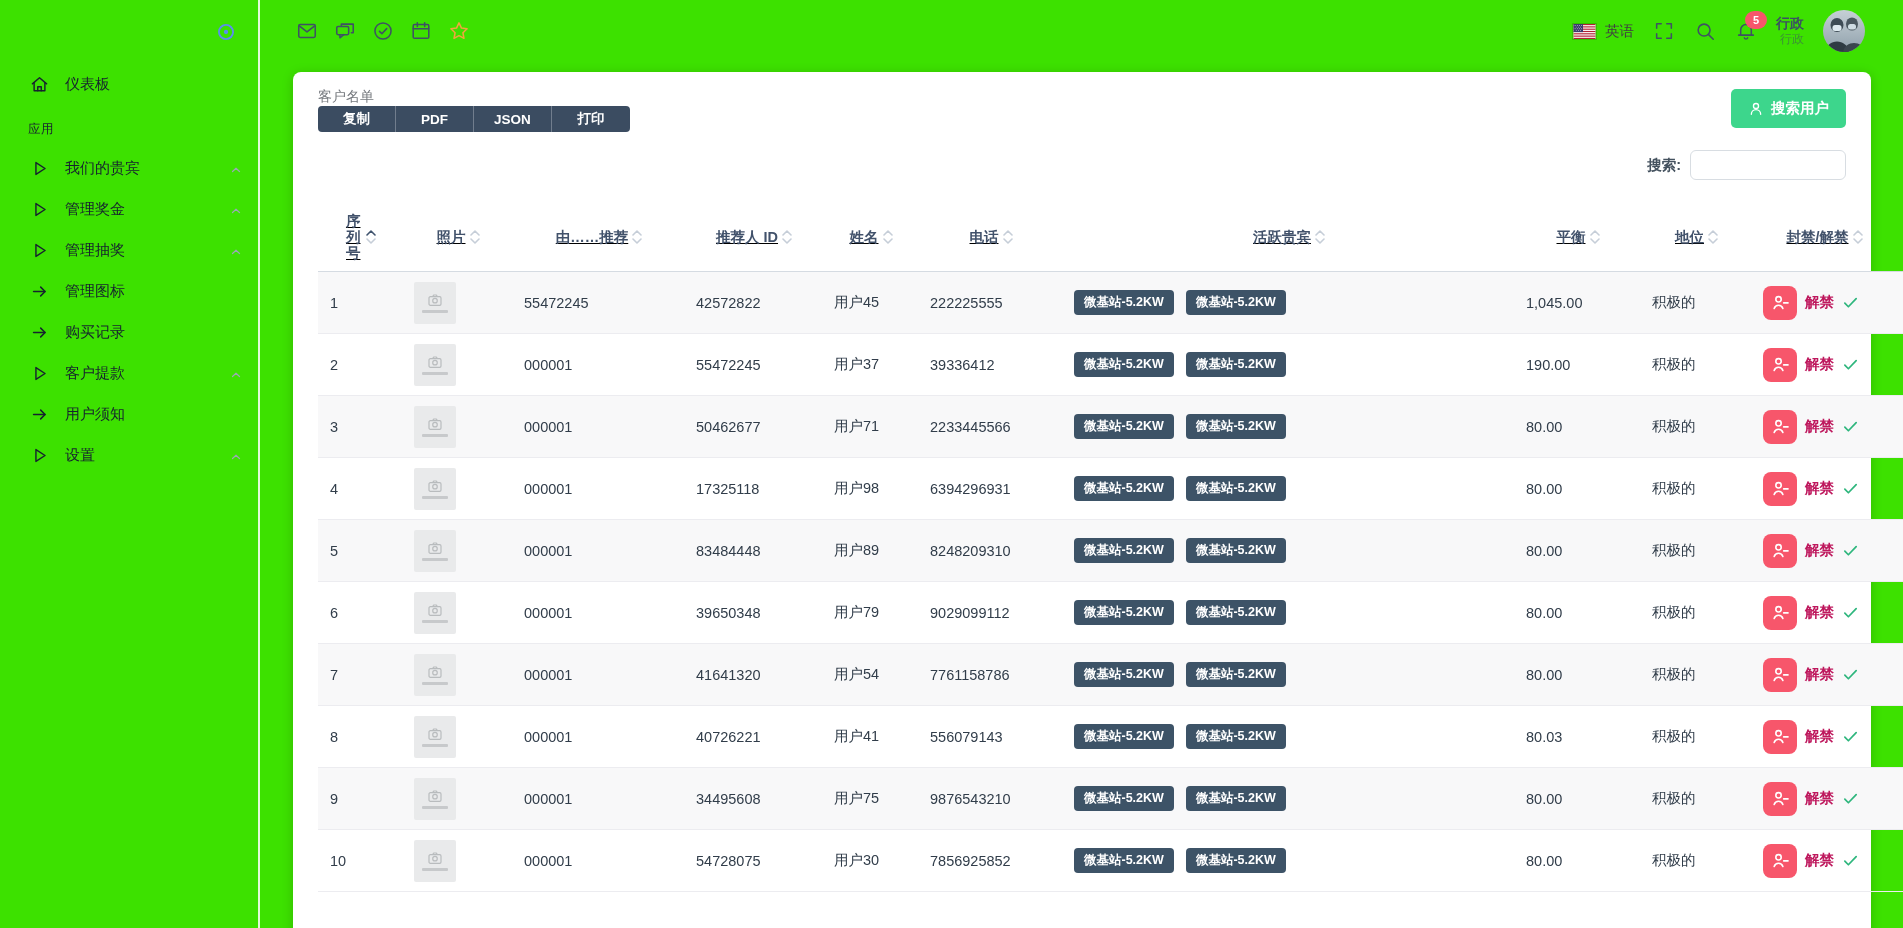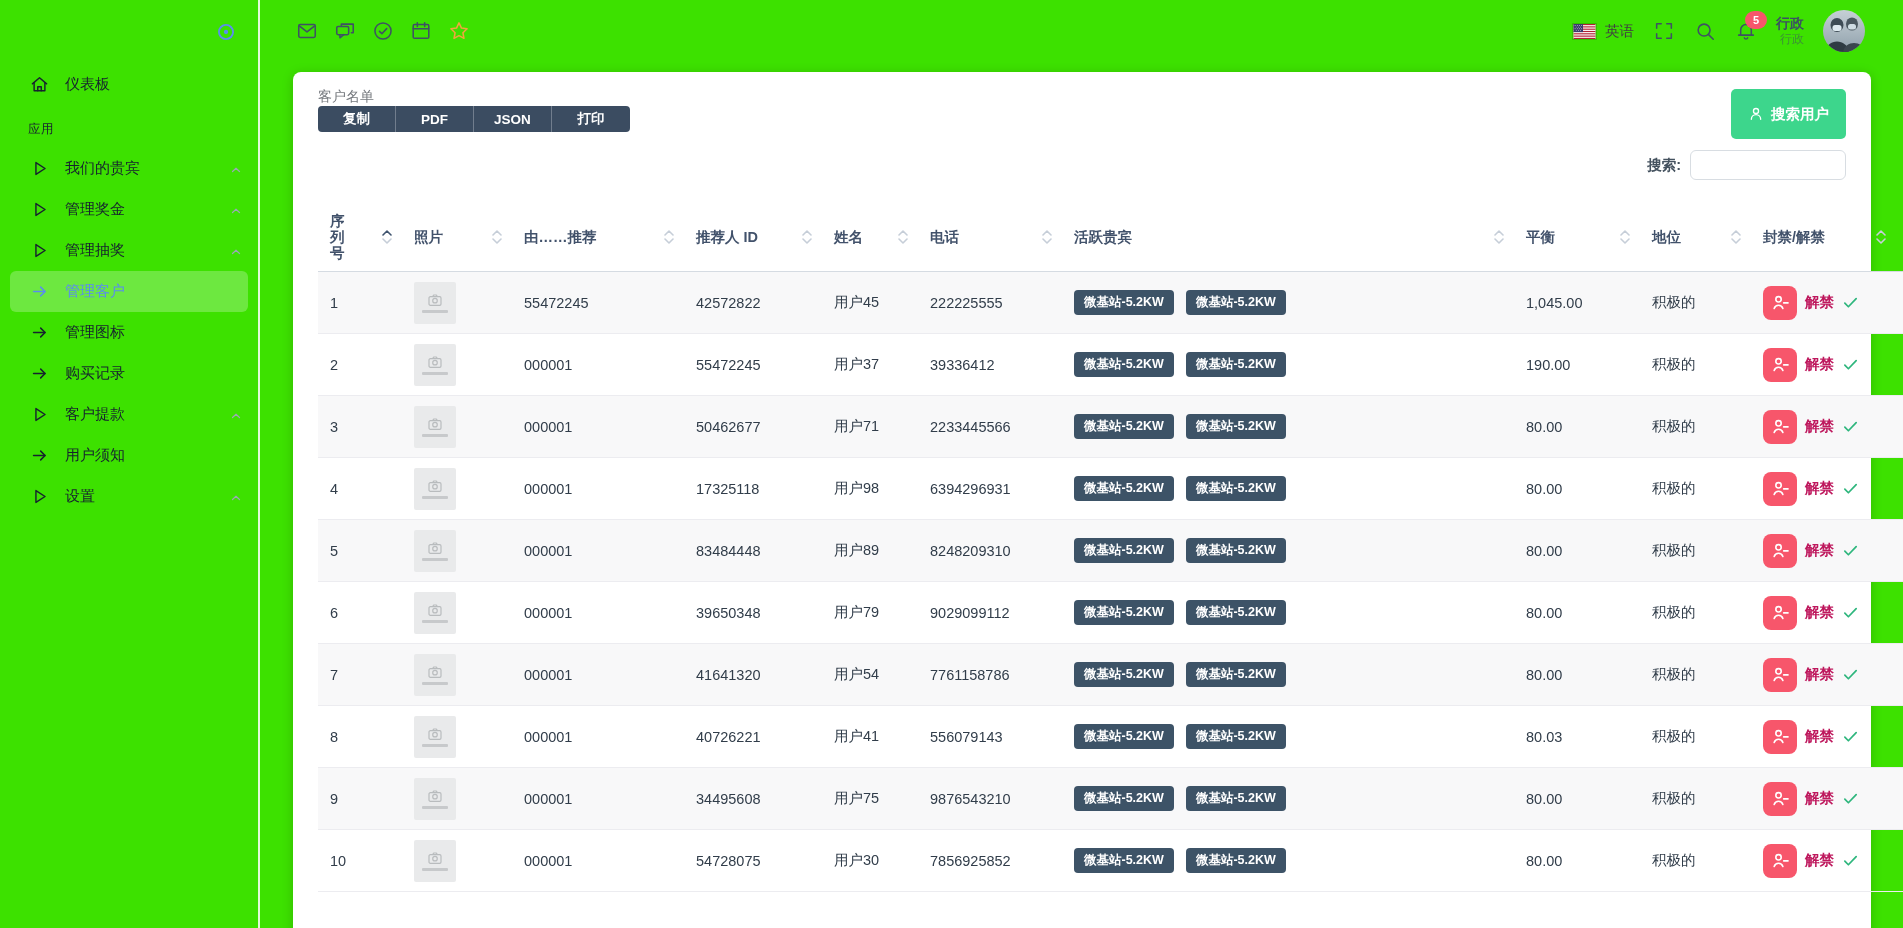--- a/index.html
+++ b/index.html
@@ -58,21 +58,21 @@
   .avatar svg{display:block;}
 
   
   .content{
     position:absolute;left:293px;top:72px;width:1578px;height:1150px;
     background:#fff;border-radius:8px;box-shadow:0 2px 12px rgba(0,0,0,.18);
     padding:14px 25px 20px 25px;box-sizing:border-box;
   }
   .page-title{font-size:14px;color:#75797E;font-weight:400;margin:2px 8px 0 0;}
   .btn-search-user{
-    position:absolute;top:17px;right:25px;height:50px;padding:0 17px;border-radius:5px;
+    position:absolute;top:17px;right:25px;height:39px;padding:0 17px;border-radius:5px;
     background:#3DD68C;color:#fff;font-size:14.5px;font-weight:bold;
     display:flex;align-items:center;gap:7px;
   }
   .btn-search-user svg{width:16px;height:16px;}
   .export-group{display:inline-flex;}
   .export-btn{
     background:#3B4C61;color:#fff;font-size:13.5px;font-weight:600;
     width:78px;height:26px;display:flex;align-items:center;justify-content:center;
     border-right:1px solid rgba(255,255,255,.28);
   }
@@ -82,21 +82,21 @@
   .search-label{font-size:14.5px;font-weight:600;color:#45525F;}
   .search-input{
     width:156px;height:30px;border:1px solid #D8DDE2;border-radius:6px;
     box-sizing:border-box;padding:0 8px;font-size:14px;color:#333;outline:none;
   }
 
   
   table.dt{width:100%;border-collapse:collapse;table-layout:fixed;margin-top:23px;}
   th{height:68px;vertical-align:middle;padding:0 10px 0 12px;text-align:left;
      border-bottom:1px solid #D5DBE2;cursor:pointer;}
-  .th-inner{display:flex;align-items:center;justify-content:space-between;}
+  .th-inner{display:flex;align-items:center;justify-content:center;text-decoration:underline;}
   .th-label{font-size:14.5px;font-weight:bold;color:#42526B;line-height:16px;white-space:nowrap;}
   .sort{display:flex;flex-direction:column;gap:2px;flex:0 0 10px;margin-left:4px;}
   .sort svg{width:10px;height:6px;color:#C6CED8;display:block;}
   .sorted-asc .sort svg.up{color:#3F536E;}
   .col-sn{width:62px;} .col-sn .th-label{white-space:normal;width:16px;}
   .col-photo{width:88px;} .col-ref{width:150px;} .col-refid{width:116px;}
   .col-name{width:74px;} .col-phone{width:122px;} .col-vip{width:430px;}
   .col-balance{width:104px;} .col-status{width:89px;} .col-ban{width:123px;}
   .col-actions{width:170px;}
   tbody td{height:61px;border-top:1px solid #ECECF0;padding:0 10px 0 12px;
@@ -181,31 +181,20 @@
         <path d="M7.5 4.5 L19 12 L7.5 19.5 Z"></path>
       </svg>
 
     </span>
     <span class="sb-label">管理抽奖</span>
     <span class="sb-chevron">
       <svg viewBox="0 0 24 24" fill="none" stroke="currentColor" stroke-width="2.4" stroke-linecap="round" stroke-linejoin="round">
         <path d="M5 15 L12 8.5 L19 15"></path>
       </svg>
     </span>
-  </div>
-      <div class="sb-item ic-arrow active">
-    <span class="sb-ic">
-
-      <svg class="svg-arrow" viewBox="0 0 24 24" fill="none" stroke="currentColor" stroke-width="1.9" stroke-linecap="round" stroke-linejoin="round">
-        <path d="M4.5 12 H19"></path>
-            <path d="M13.5 6.5 L19 12 L13.5 17.5"></path>
-      </svg>
-    </span>
-    <span class="sb-label">管理客户</span>
-
   </div>
       <div class="sb-item ic-arrow">
     <span class="sb-ic">
 
       <svg class="svg-arrow" viewBox="0 0 24 24" fill="none" stroke="currentColor" stroke-width="1.9" stroke-linecap="round" stroke-linejoin="round">
         <path d="M4.5 12 H19"></path>
             <path d="M13.5 6.5 L19 12 L13.5 17.5"></path>
       </svg>
     </span>
     <span class="sb-label">管理图标</span>

